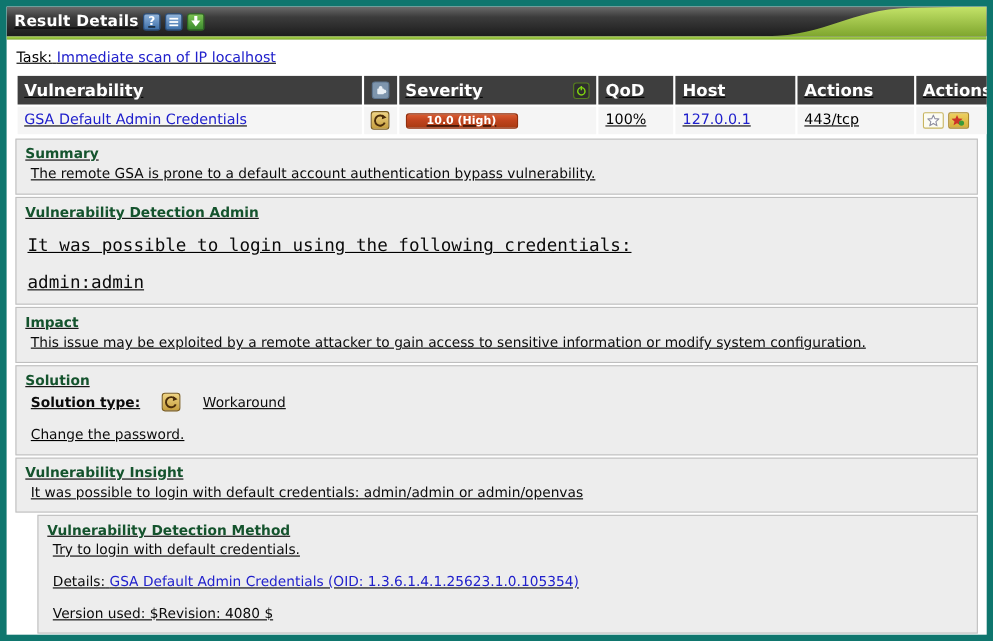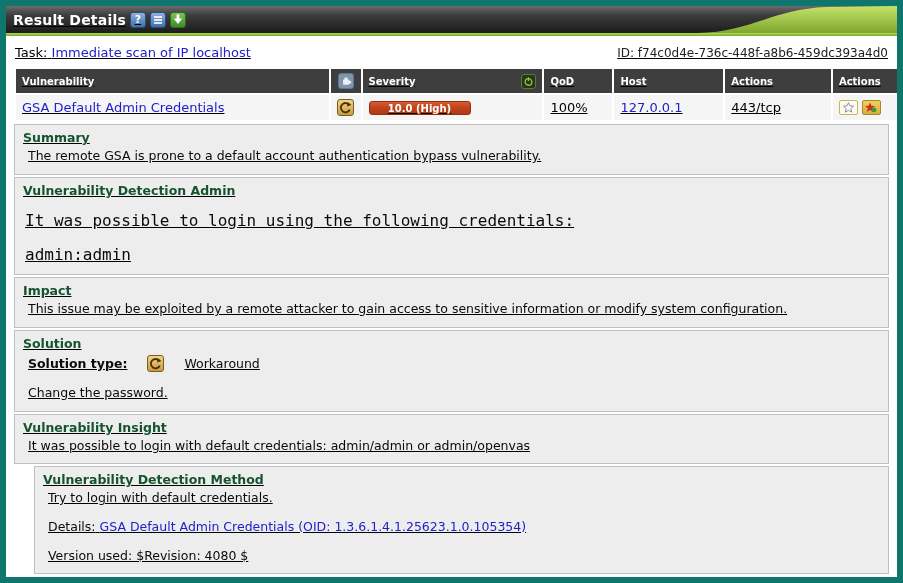--- a/index.html
+++ b/index.html
@@ -19,21 +19,21 @@
   .greenline { height: 3px; background: linear-gradient(180deg, #AEDB4E, #7DA72D); }
 
   
   .taskline { display: flex; justify-content: space-between; align-items: baseline; padding: 9px 9px 7px 9px; gap: 36px; }
   .taskline .left { font-size: 13px; }
   a.link { color: #2020CC; text-decoration: none; cursor: pointer; }
   .idtext { font-size: 12px; color: #222; }
 
   
   .vuln-table { width: 887px; margin: 0 8px; border-collapse: separate; border-spacing: 2px; table-layout: fixed; }
-  .vuln-table th { background: #3E3E3E; color: #fff; font-weight: bold; font-size: 10px; text-align: left;
+  .vuln-table th { background: #3E3E3E; color: #fff; font-weight: bold; font-size: 15px; text-align: left;
                    padding: 4px 6px; height: 24px; vertical-align: middle; cursor: pointer; }
   .vuln-table td { background: #F5F5F5; font-size: 13px; padding: 4px 6px; height: 25px; vertical-align: middle; }
   .th-flex { display: flex; align-items: center; justify-content: space-between; }
   .th-center { display: flex; align-items: center; justify-content: center; }
   .power-badge { width: 15px; height: 15px; background: #2E2E2E; border: 1px solid #567F1F; border-radius: 3px;
                  display: inline-flex; align-items: center; justify-content: center; }
   .puzzle-badge { width: 16px; height: 16px; background: #7E95AD; border: 1px solid #5F7archive; border: 1px solid #5F7690; border-radius: 3px;
                   display: inline-flex; align-items: center; justify-content: center; }
   .sevbar { width: 102px; height: 14px; border: 1px solid #932F0D; border-radius: 3px;
             background: linear-gradient(180deg, #DA5C31, #C1441E 45%, #A93A12);
@@ -101,24 +101,20 @@
       <path d="M0 27 C 55 26, 75 3, 130 1 L 200 0 L 200 27 Z" fill="url(#gg)"></path>
     </svg>
   </div>
   <div class="greenline"></div>
 
   <div class="taskline">
     <div class="left">
       <span>Task:</span>
       <a class="link">Immediate scan of IP localhost</a>
     </div>
-    <div class="idtext">
-      <span>ID:</span>
-      <span>f74c0d4e-736c-448f-a8b6-459dc393a4d0</span>
-    </div>
   </div>
 
   <table class="vuln-table">
     <colgroup>
       <col style="width:308px">
         <col style="width:29px">
         <col style="width:177px">
         <col style="width:67px">
       <col style="width:107px">
         <col style="width:104px">

